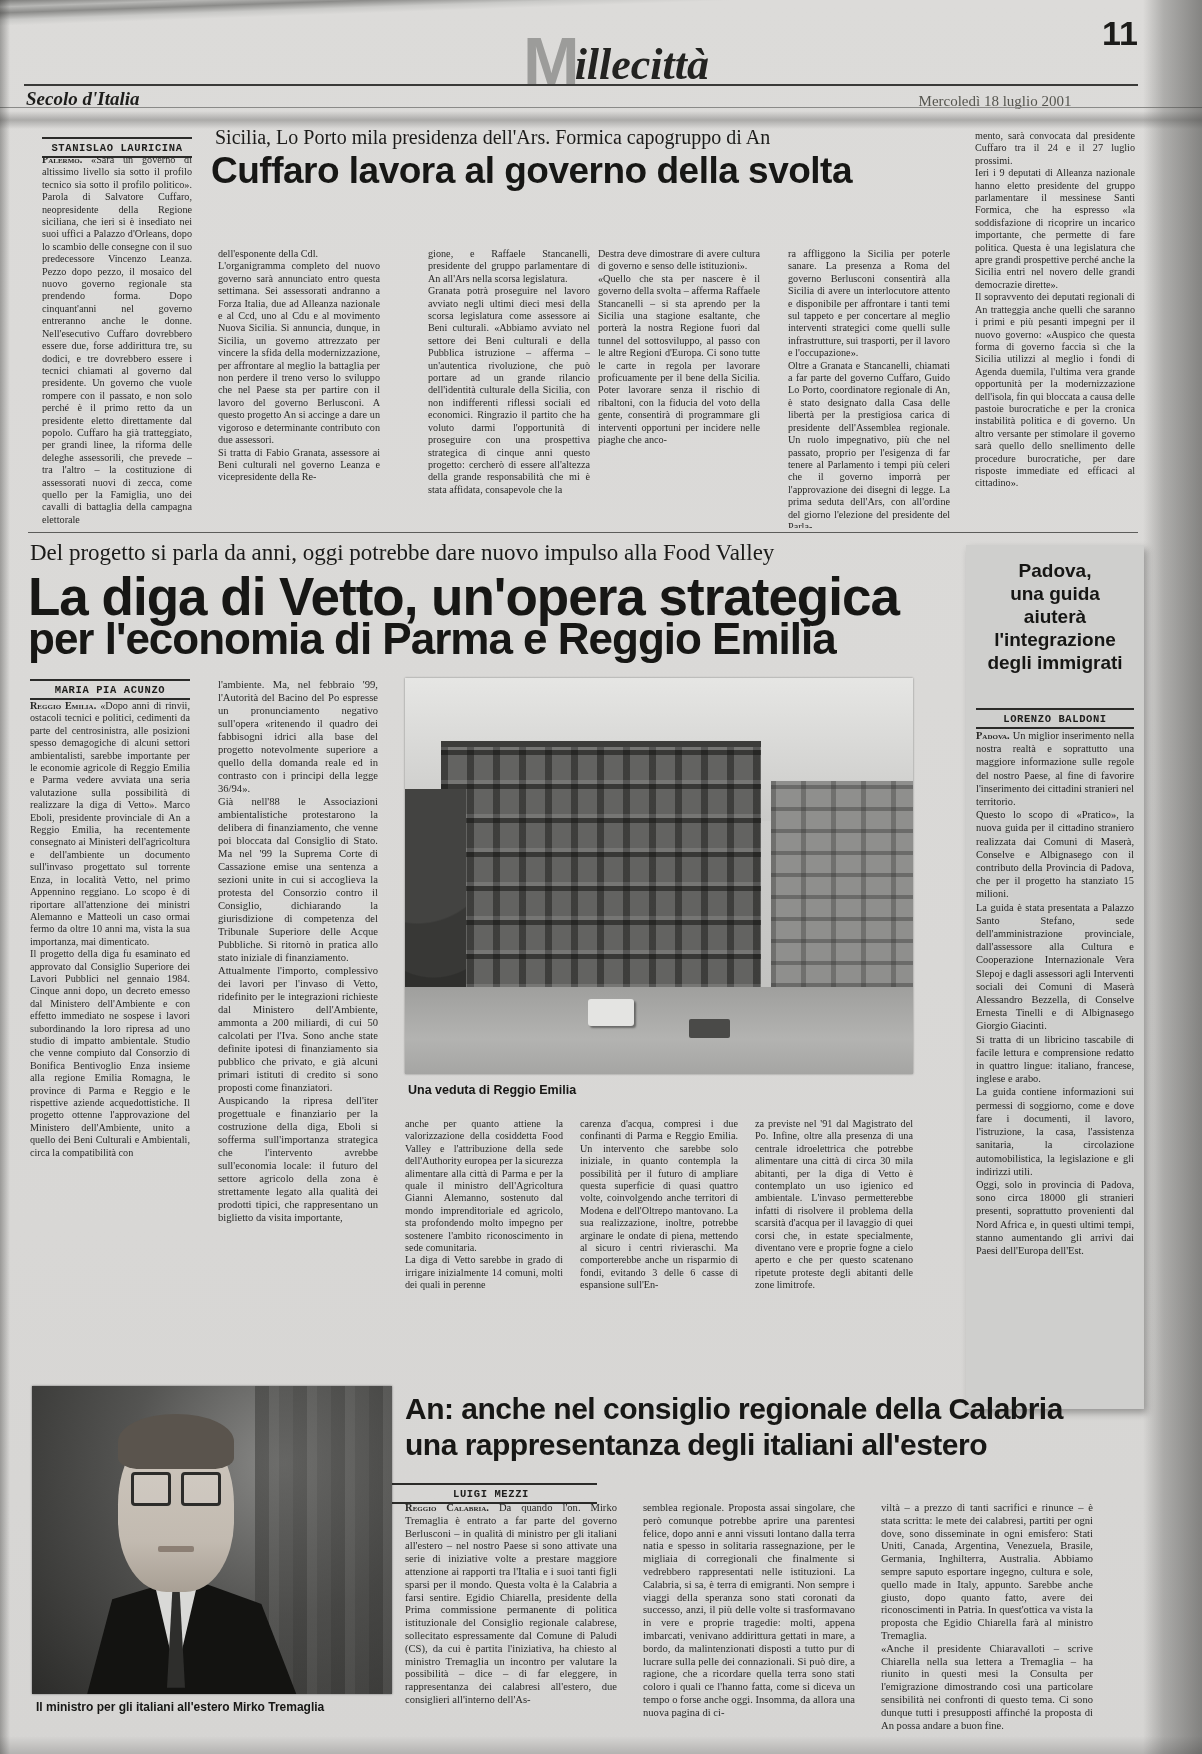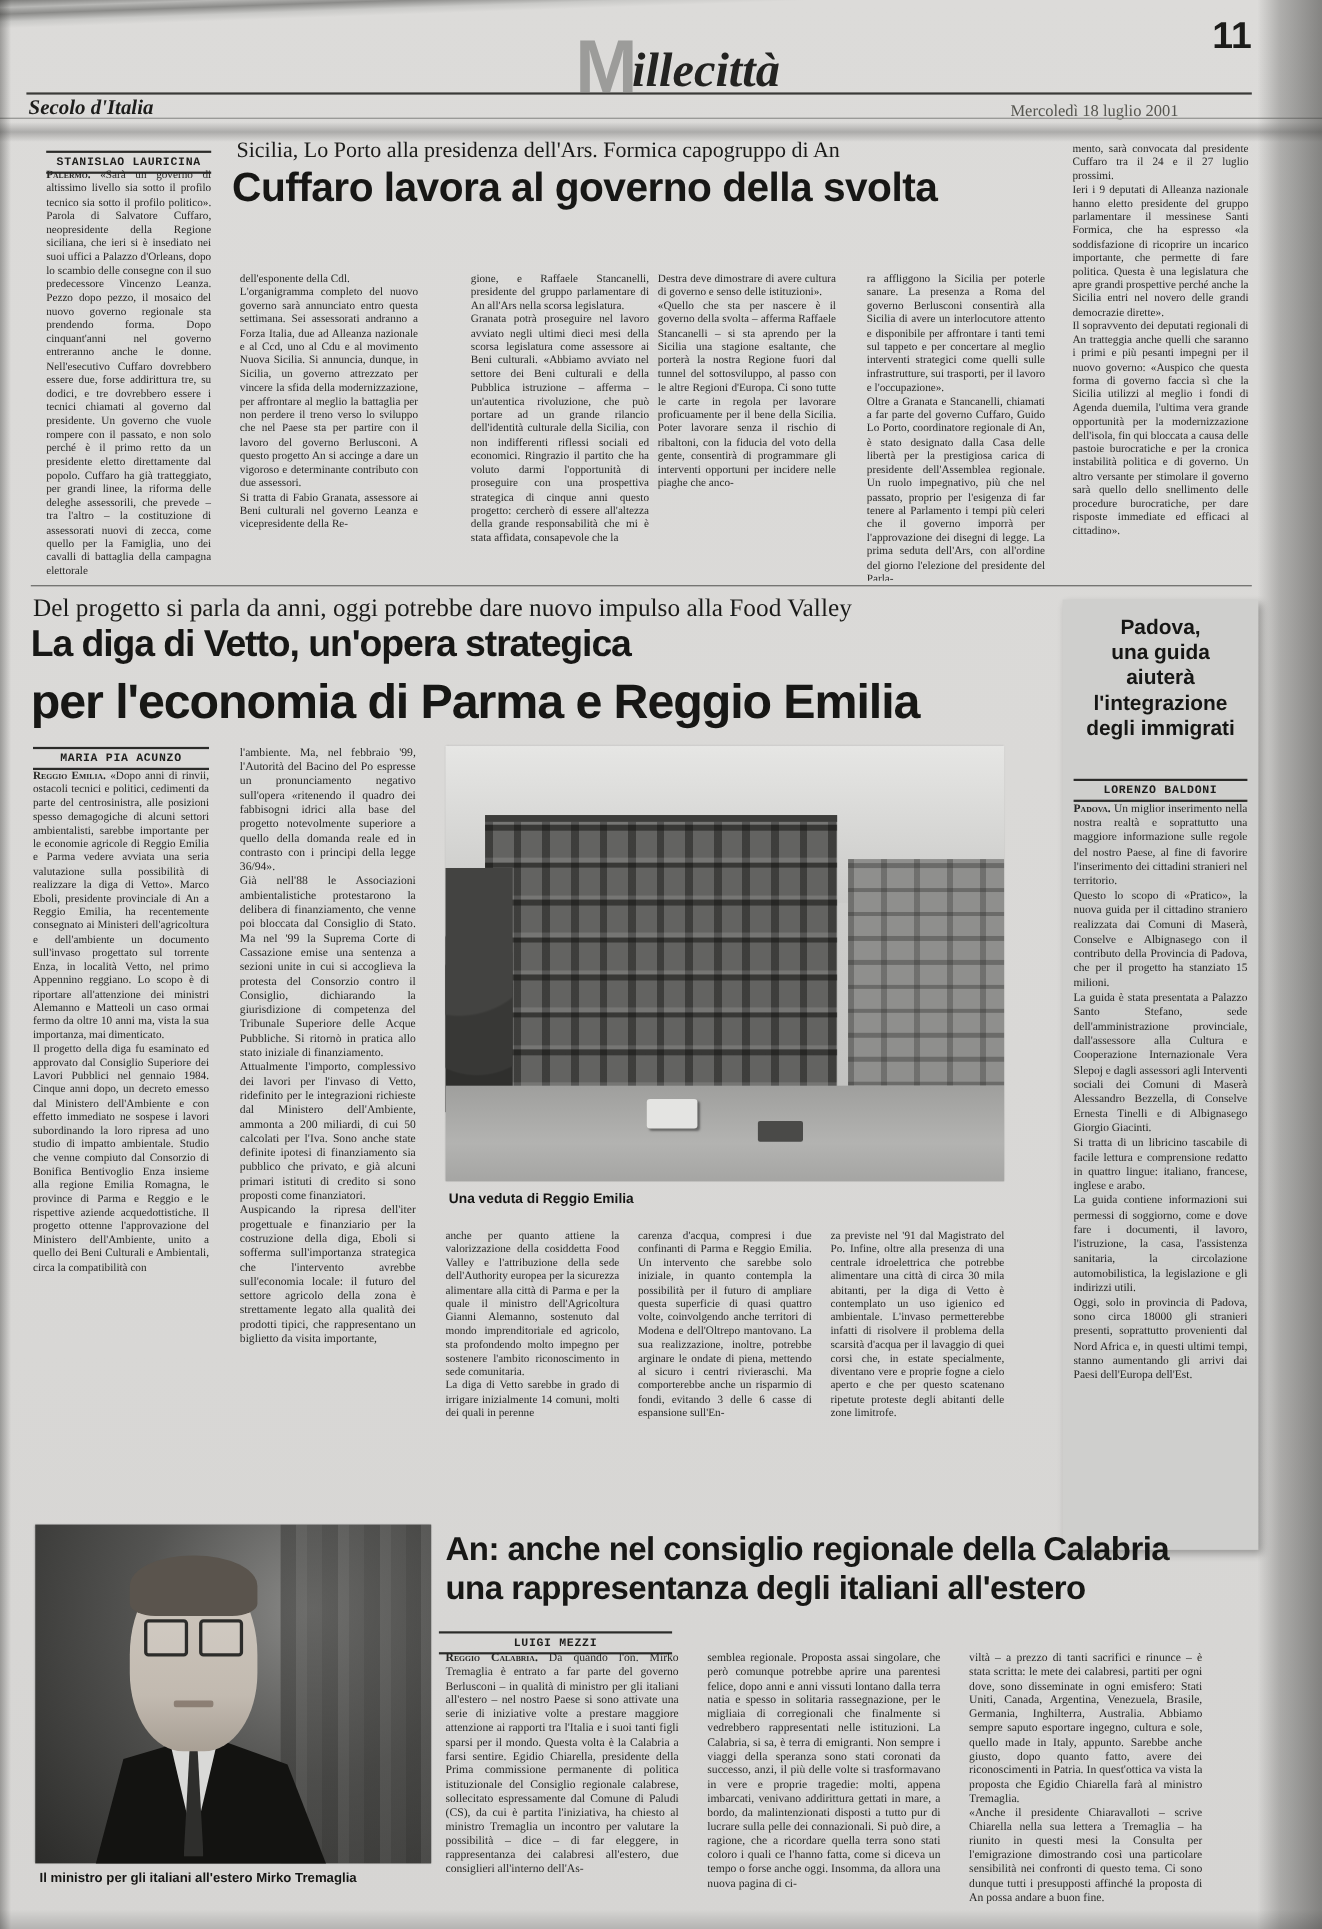--- a/index.html
+++ b/index.html
@@ -111,41 +111,41 @@
 <div id="page">
 
   <div class="logo"><span class="m-init">M</span><span class="m-rest">illecittà</span></div>
   <div class="pagenum">11</div>
   <div class="rule-a"></div>
   <div class="masthead">Secolo d'Italia</div>
   <div class="dateline-top">Mercoledì 18 luglio 2001</div>
   <div class="rule-b"></div>
 
   <div class="byline-box" style="left:42px;top:126px;width:150px;">STANISLAO LAURICINA</div>
-  <div class="kicker" style="left:215px;top:126px;font-size:20px;">Sicilia, Lo Porto alla presidenza dell'Ars. Formica capogruppo di An</div>
+  <div class="kicker" style="left:215px;top:126px;font-size:20px;">Sicilia, Lo Porto mila presidenza dell'Ars. Formica capogruppo di An</div>
   <div class="headline" style="left:211px;top:150px;font-size:37px;">Cuffaro lavora al governo della svolta</div>
 
   <div class="col" style="left:42px;top:154px;width:150px;height:374px;"><span class="dl">Palermo.</span> <span>«Sarà un governo di altissimo livello sia sotto il profilo tecnico sia sotto il profilo politico». Parola di Salvatore Cuffaro, neopresidente della Regione siciliana, che ieri si è insediato nei suoi uffici a Palazzo d'Orleans, dopo lo scambio delle consegne con il suo predecessore Vincenzo Leanza. Pezzo dopo pezzo, il mosaico del nuovo governo regionale sta prendendo forma. Dopo cinquant'anni nel governo entreranno anche le donne. Nell'esecutivo Cuffaro dovrebbero essere due, forse addirittura tre, su dodici, e tre dovrebbero essere i tecnici chiamati al governo dal presidente. Un governo che vuole rompere con il passato, e non solo perché è il primo retto da un presidente eletto direttamente dal popolo. Cuffaro ha già tratteggiato, per grandi linee, la riforma delle deleghe assessorili, che prevede – tra l'altro – la costituzione di assessorati nuovi di zecca, come quello per la Famiglia, uno dei cavalli di battaglia della campagna elettorale</span></div>
   <div class="col" style="left:218px;top:248px;width:162px;height:280px;"><span>dell'esponente della Cdl.
 L'organigramma completo del nuovo governo sarà annunciato entro questa settimana. Sei assessorati andranno a Forza Italia, due ad Alleanza nazionale e al Ccd, uno al Cdu e al movimento Nuova Sicilia. Si annuncia, dunque, in Sicilia, un governo attrezzato per vincere la sfida della modernizzazione, per affrontare al meglio la battaglia per non perdere il treno verso lo sviluppo che nel Paese sta per partire con il lavoro del governo Berlusconi. A questo progetto An si accinge a dare un vigoroso e determinante contributo con due assessori.
 Si tratta di Fabio Granata, assessore ai Beni culturali nel governo Leanza e vicepresidente della Re-</span></div>
   <div class="col" style="left:428px;top:248px;width:162px;height:280px;"><span>gione, e Raffaele Stancanelli, presidente del gruppo parlamentare di An all'Ars nella scorsa legislatura.
 Granata potrà proseguire nel lavoro avviato negli ultimi dieci mesi della scorsa legislatura come assessore ai Beni culturali. «Abbiamo avviato nel settore dei Beni culturali e della Pubblica istruzione – afferma – un'autentica rivoluzione, che può portare ad un grande rilancio dell'identità culturale della Sicilia, con non indifferenti riflessi sociali ed economici. Ringrazio il partito che ha voluto darmi l'opportunità di proseguire con una prospettiva strategica di cinque anni questo progetto: cercherò di essere all'altezza della grande responsabilità che mi è stata affidata, consapevole che la</span></div>
   <div class="col" style="left:598px;top:248px;width:162px;height:280px;"><span>Destra deve dimostrare di avere cultura di governo e senso delle istituzioni».
 «Quello che sta per nascere è il governo della svolta – afferma Raffaele Stancanelli – si sta aprendo per la Sicilia una stagione esaltante, che porterà la nostra Regione fuori dal tunnel del sottosviluppo, al passo con le altre Regioni d'Europa. Ci sono tutte le carte in regola per lavorare proficuamente per il bene della Sicilia. Poter lavorare senza il rischio di ribaltoni, con la fiducia del voto della gente, consentirà di programmare gli interventi opportuni per incidere nelle piaghe che anco-</span></div>
   <div class="col" style="left:788px;top:248px;width:162px;height:280px;"><span>ra affliggono la Sicilia per poterle sanare. La presenza a Roma del governo Berlusconi consentirà alla Sicilia di avere un interlocutore attento e disponibile per affrontare i tanti temi sul tappeto e per concertare al meglio interventi strategici come quelli sulle infrastrutture, sui trasporti, per il lavoro e l'occupazione».
 Oltre a Granata e Stancanelli, chiamati a far parte del governo Cuffaro, Guido Lo Porto, coordinatore regionale di An, è stato designato dalla Casa delle libertà per la prestigiosa carica di presidente dell'Assemblea regionale. Un ruolo impegnativo, più che nel passato, proprio per l'esigenza di far tenere al Parlamento i tempi più celeri che il governo imporrà per l'approvazione dei disegni di legge. La prima seduta dell'Ars, con all'ordine del giorno l'elezione del presidente del Parla-</span></div>
   <div class="col" style="left:975px;top:130px;width:160px;height:398px;"><span>mento, sarà convocata dal presidente Cuffaro tra il 24 e il 27 luglio prossimi.
 Ieri i 9 deputati di Alleanza nazionale hanno eletto presidente del gruppo parlamentare il messinese Santi Formica, che ha espresso «la soddisfazione di ricoprire un incarico importante, che permette di fare politica. Questa è una legislatura che apre grandi prospettive perché anche la Sicilia entri nel novero delle grandi democrazie dirette».
 Il sopravvento dei deputati regionali di An tratteggia anche quelli che saranno i primi e più pesanti impegni per il nuovo governo: «Auspico che questa forma di governo faccia sì che la Sicilia utilizzi al meglio i fondi di Agenda duemila, l'ultima vera grande opportunità per la modernizzazione dell'isola, fin qui bloccata a causa delle pastoie burocratiche e per la cronica instabilità politica e di governo. Un altro versante per stimolare il governo sarà quello dello snellimento delle procedure burocratiche, per dare risposte immediate ed efficaci al cittadino».</span></div>
 
   <div class="divider" style="left:28px;top:532px;width:1110px;"></div>
 
   <div class="kicker" style="left:30px;top:540px;font-size:23px;">Del progetto si parla da anni, oggi potrebbe dare nuovo impulso alla Food Valley</div>
-  <div class="headline" style="left:28px;top:566px;font-size:34px;letter-spacing:-1px;text-align:right;">La diga di Vetto, un'opera strategica</div>
+  <div class="headline" style="left:28px;top:566px;font-size:53px;letter-spacing:-1px;text-align:right;">La diga di Vetto, un'opera strategica</div>
   <div class="headline" style="left:28px;top:614px;font-size:44px;letter-spacing:-1px;">per l'economia di Parma e Reggio Emilia</div>
   <div class="byline-box" style="left:30px;top:668px;width:160px;">MARIA PIA ACUNZO</div>
 
   <div class="col" style="left:30px;top:700px;width:160px;height:534px;"><span class="dl">Reggio Emilia.</span> <span>«Dopo anni di rinvii, ostacoli tecnici e politici, cedimenti da parte del centrosinistra, alle posizioni spesso demagogiche di alcuni settori ambientalisti, sarebbe importante per le economie agricole di Reggio Emilia e Parma vedere avviata una seria valutazione sulla possibilità di realizzare la diga di Vetto». Marco Eboli, presidente provinciale di An a Reggio Emilia, ha recentemente consegnato ai Ministeri dell'agricoltura e dell'ambiente un documento sull'invaso progettato sul torrente Enza, in località Vetto, nel primo Appennino reggiano. Lo scopo è di riportare all'attenzione dei ministri Alemanno e Matteoli un caso ormai fermo da oltre 10 anni ma, vista la sua importanza, mai dimenticato.
 Il progetto della diga fu esaminato ed approvato dal Consiglio Superiore dei Lavori Pubblici nel gennaio 1984. Cinque anni dopo, un decreto emesso dal Ministero dell'Ambiente e con effetto immediato ne sospese i lavori subordinando la loro ripresa ad uno studio di impatto ambientale. Studio che venne compiuto dal Consorzio di Bonifica Bentivoglio Enza insieme alla regione Emilia Romagna, le province di Parma e Reggio e le rispettive aziende acquedottistiche. Il progetto ottenne l'approvazione del Ministero dell'Ambiente, unito a quello dei Beni Culturali e Ambientali, circa la compatibilità con</span></div>
   <div class="col" style="left:218px;top:678px;width:160px;height:686px;font-size:10.6px;line-height:13px;"><span>l'ambiente. Ma, nel febbraio '99, l'Autorità del Bacino del Po espresse un pronunciamento negativo sull'opera «ritenendo il quadro dei fabbisogni idrici alla base del progetto notevolmente superiore a quello della domanda reale ed in contrasto con i principi della legge 36/94».
 Già nell'88 le Associazioni ambientalistiche protestarono la delibera di finanziamento, che venne poi bloccata dal Consiglio di Stato. Ma nel '99 la Suprema Corte di Cassazione emise una sentenza a sezioni unite in cui si accoglieva la protesta del Consorzio contro il Consiglio, dichiarando la giurisdizione di competenza del Tribunale Superiore delle Acque Pubbliche. Si ritornò in pratica allo stato iniziale di finanziamento.
 Attualmente l'importo, complessivo dei lavori per l'invaso di Vetto, ridefinito per le integrazioni richieste dal Ministero dell'Ambiente, ammonta a 200 miliardi, di cui 50 calcolati per l'Iva. Sono anche state definite ipotesi di finanziamento sia pubblico che privato, e già alcuni primari istituti di credito si sono proposti come finanziatori.
 Auspicando la ripresa dell'iter progettuale e finanziario per la costruzione della diga, Eboli si sofferma sull'importanza strategica che l'intervento avrebbe sull'economia locale: il futuro del settore agricolo della zona è strettamente legato alla qualità dei prodotti tipici, che rappresentano un biglietto da visita importante,</span></div>
 
@@ -175,21 +175,21 @@
     <div class="sb-body"><span class="dl">Padova.</span> <span>Un miglior inserimento nella nostra realtà e soprattutto una maggiore informazione sulle regole del nostro Paese, al fine di favorire l'inserimento dei cittadini stranieri nel territorio.
 Questo lo scopo di «Pratico», la nuova guida per il cittadino straniero realizzata dai Comuni di Maserà, Conselve e Albignasego con il contributo della Provincia di Padova, che per il progetto ha stanziato 15 milioni.
 La guida è stata presentata a Palazzo Santo Stefano, sede dell'amministrazione provinciale, dall'assessore alla Cultura e Cooperazione Internazionale Vera Slepoj e dagli assessori agli Interventi sociali dei Comuni di Maserà Alessandro Bezzella, di Conselve Ernesta Tinelli e di Albignasego Giorgio Giacinti.
 Si tratta di un libricino tascabile di facile lettura e comprensione redatto in quattro lingue: italiano, francese, inglese e arabo.
 La guida contiene informazioni sui permessi di soggiorno, come e dove fare i documenti, il lavoro, l'istruzione, la casa, l'assistenza sanitaria, la circolazione automobilistica, la legislazione e gli indirizzi utili.
 Oggi, solo in provincia di Padova, sono circa 18000 gli stranieri presenti, soprattutto provenienti dal Nord Africa e, in questi ultimi tempi, stanno aumentando gli arrivi dai Paesi dell'Europa dell'Est.</span></div>
   </div>
 
   <div class="headline" style="left:405px;top:1392px;font-size:30px;">An: anche nel consiglio regionale della Calabria</div>
   <div class="headline" style="left:405px;top:1428px;font-size:30px;">una rappresentanza degli italiani all'estero</div>
-  <div class="byline-box" style="left:399px;top:1472px;width:212px;">LUIGI MEZZI</div>
+  <div class="byline-box" style="left:385px;top:1472px;width:212px;">LUIGI MEZZI</div>
 
   <div class="col" style="left:405px;top:1502px;width:212px;height:252px;font-size:10.6px;line-height:12.8px;"><span class="dl">Reggio Calabria.</span> <span>Da quando l'on. Mirko Tremaglia è entrato a far parte del governo Berlusconi – in qualità di ministro per gli italiani all'estero – nel nostro Paese si sono attivate una serie di iniziative volte a prestare maggiore attenzione ai rapporti tra l'Italia e i suoi tanti figli sparsi per il mondo. Questa volta è la Calabria a farsi sentire. Egidio Chiarella, presidente della Prima commissione permanente di politica istituzionale del Consiglio regionale calabrese, sollecitato espressamente dal Comune di Paludi (CS), da cui è partita l'iniziativa, ha chiesto al ministro Tremaglia un incontro per valutare la possibilità – dice – di far eleggere, in rappresentanza dei calabresi all'estero, due consiglieri all'interno dell'As-</span></div>
   <div class="col" style="left:643px;top:1502px;width:212px;height:252px;font-size:10.6px;line-height:12.8px;"><span>semblea regionale. Proposta assai singolare, che però comunque potrebbe aprire una parentesi felice, dopo anni e anni vissuti lontano dalla terra natia e spesso in solitaria rassegnazione, per le migliaia di corregionali che finalmente si vedrebbero rappresentati nelle istituzioni. La Calabria, si sa, è terra di emigranti. Non sempre i viaggi della speranza sono stati coronati da successo, anzi, il più delle volte si trasformavano in vere e proprie tragedie: molti, appena imbarcati, venivano addirittura gettati in mare, a bordo, da malintenzionati disposti a tutto pur di lucrare sulla pelle dei connazionali. Si può dire, a ragione, che a ricordare quella terra sono stati coloro i quali ce l'hanno fatta, come si diceva un tempo o forse anche oggi. Insomma, da allora una nuova pagina di ci-</span></div>
   <div class="col" style="left:881px;top:1502px;width:212px;height:252px;font-size:10.6px;line-height:12.8px;"><span>viltà – a prezzo di tanti sacrifici e rinunce – è stata scritta: le mete dei calabresi, partiti per ogni dove, sono disseminate in ogni emisfero: Stati Uniti, Canada, Argentina, Venezuela, Brasile, Germania, Inghilterra, Australia. Abbiamo sempre saputo esportare ingegno, cultura e sole, quello made in Italy, appunto. Sarebbe anche giusto, dopo quanto fatto, avere dei riconoscimenti in Patria. In quest'ottica va vista la proposta che Egidio Chiarella farà al ministro Tremaglia.
 «Anche il presidente Chiaravalloti – scrive Chiarella nella sua lettera a Tremaglia – ha riunito in questi mesi la Consulta per l'emigrazione dimostrando così una particolare sensibilità nei confronti di questo tema. Ci sono dunque tutti i presupposti affinché la proposta di An possa andare a buon fine.</span></div>
 
   <div class="photo2">
     <div class="p2-shelf"></div>
     <div class="p2-suit"></div>
     <div class="p2-shirt"></div>

